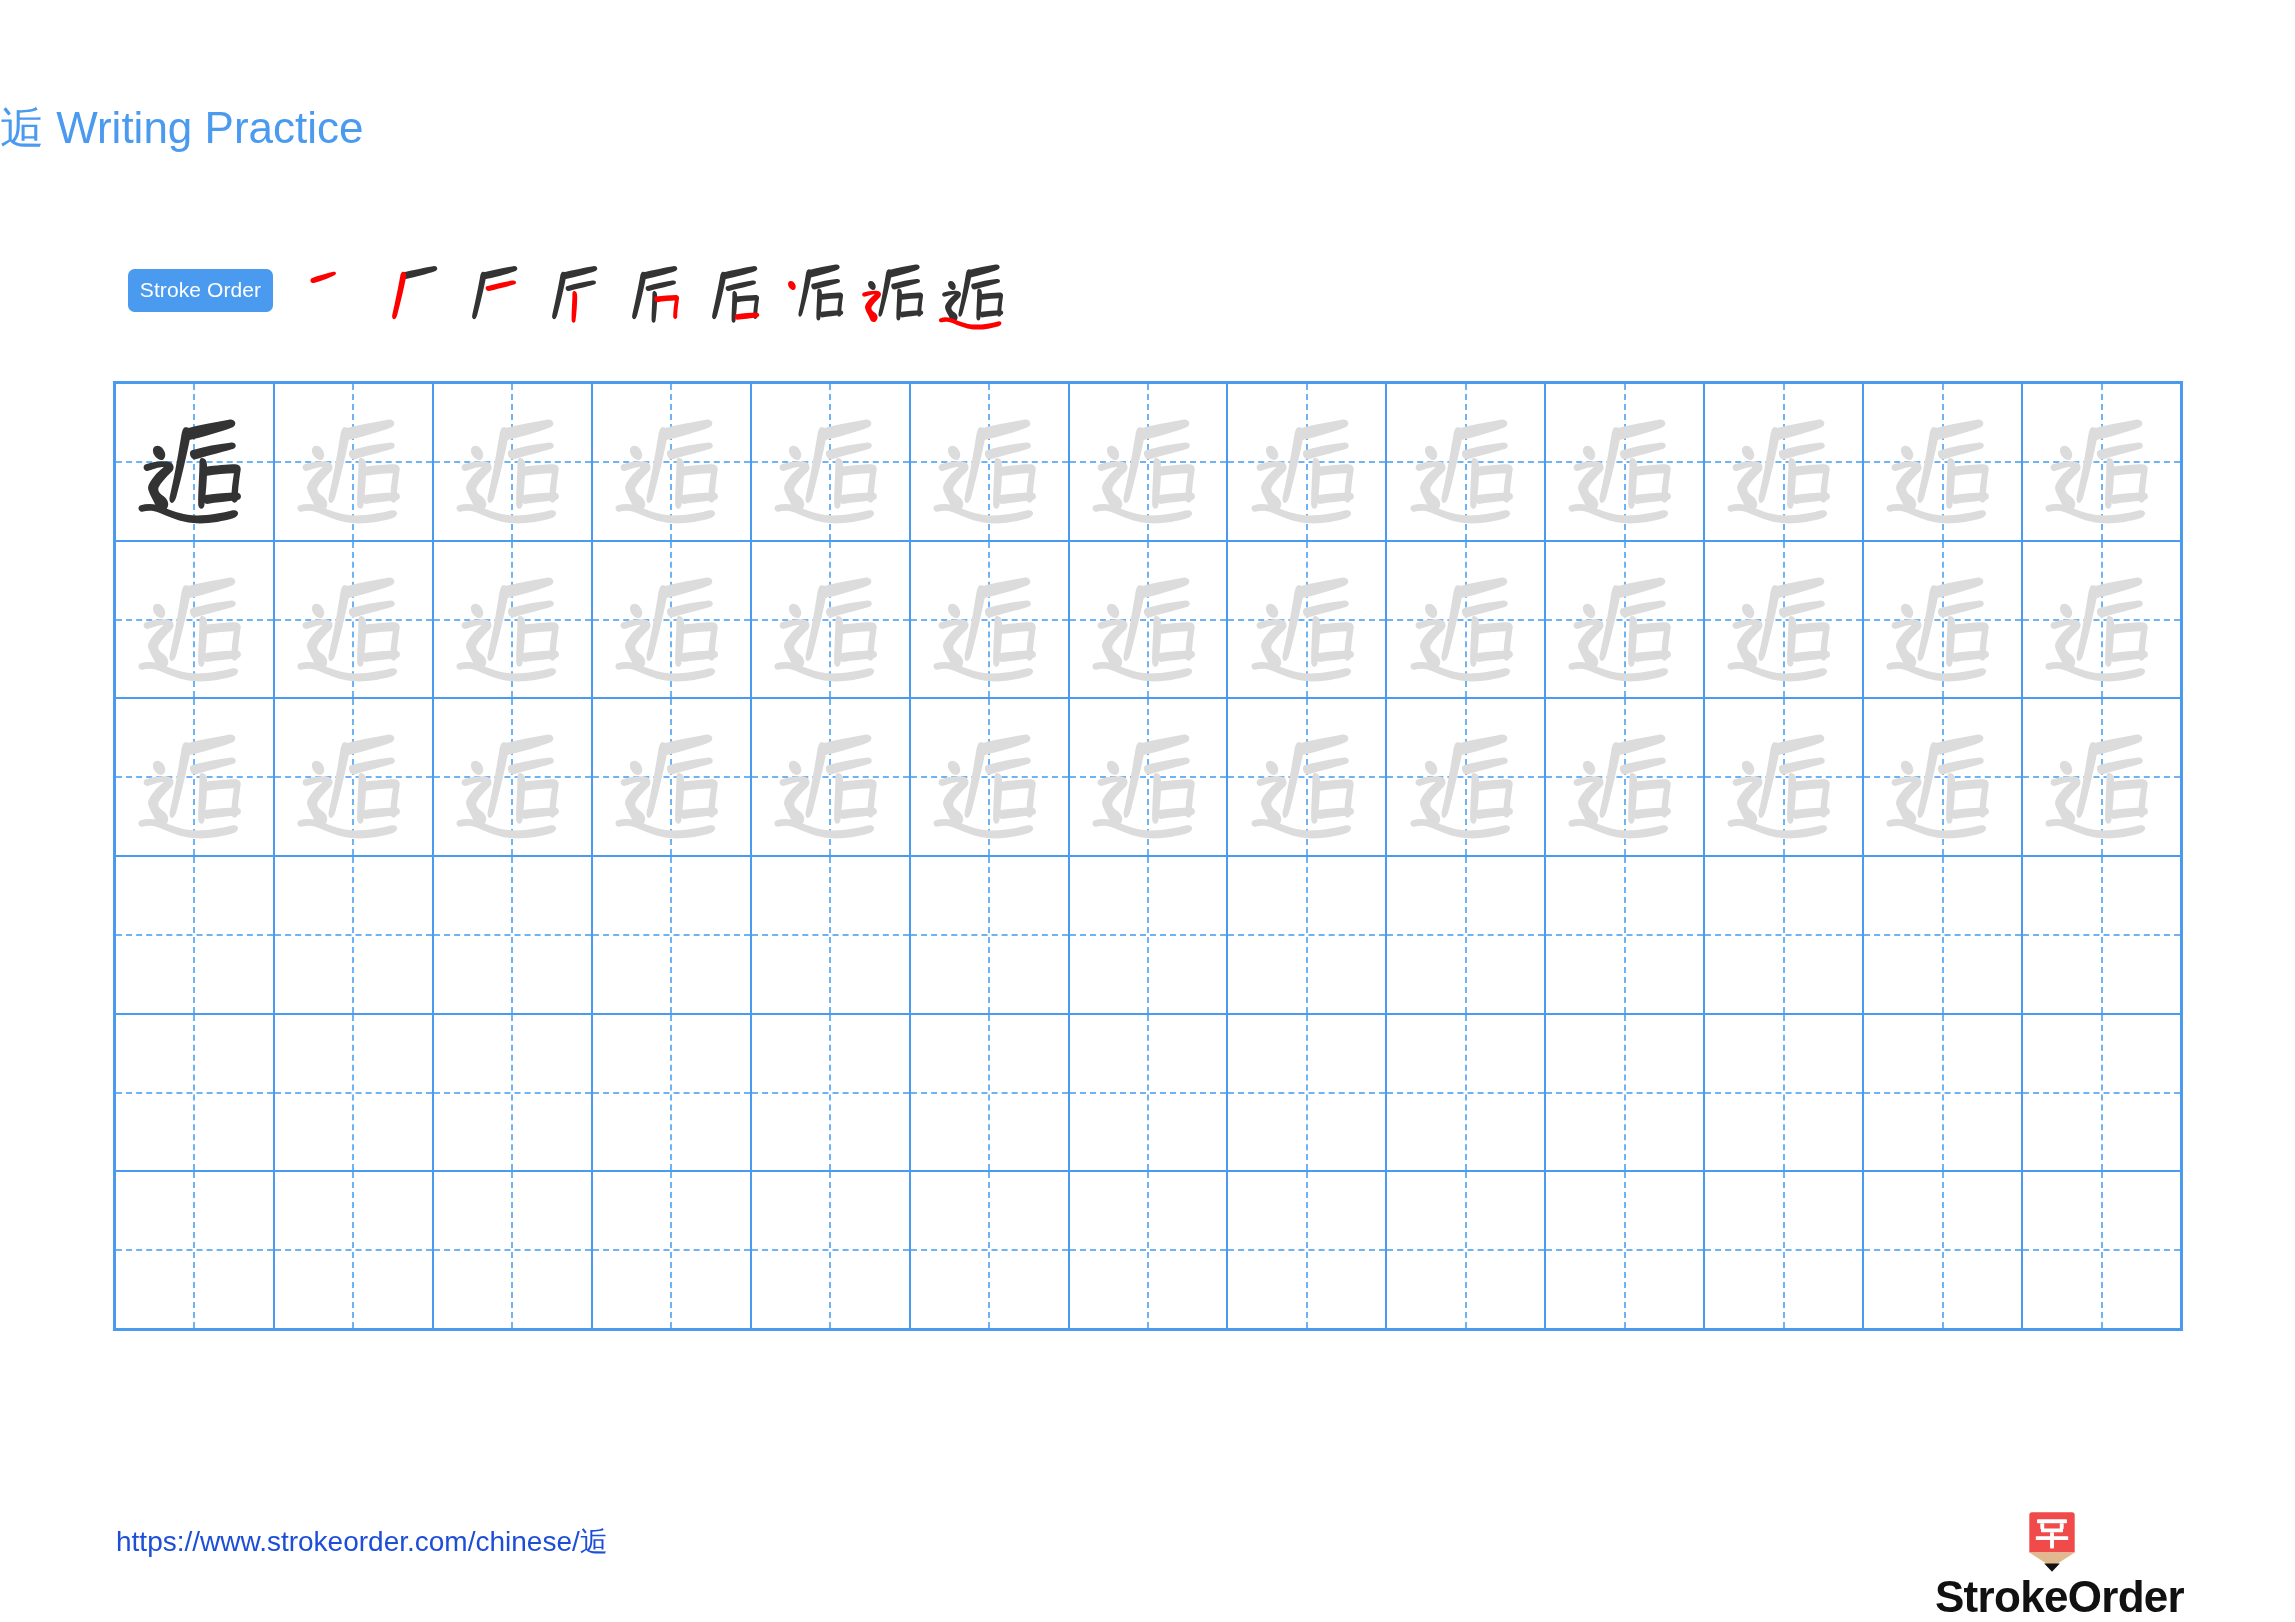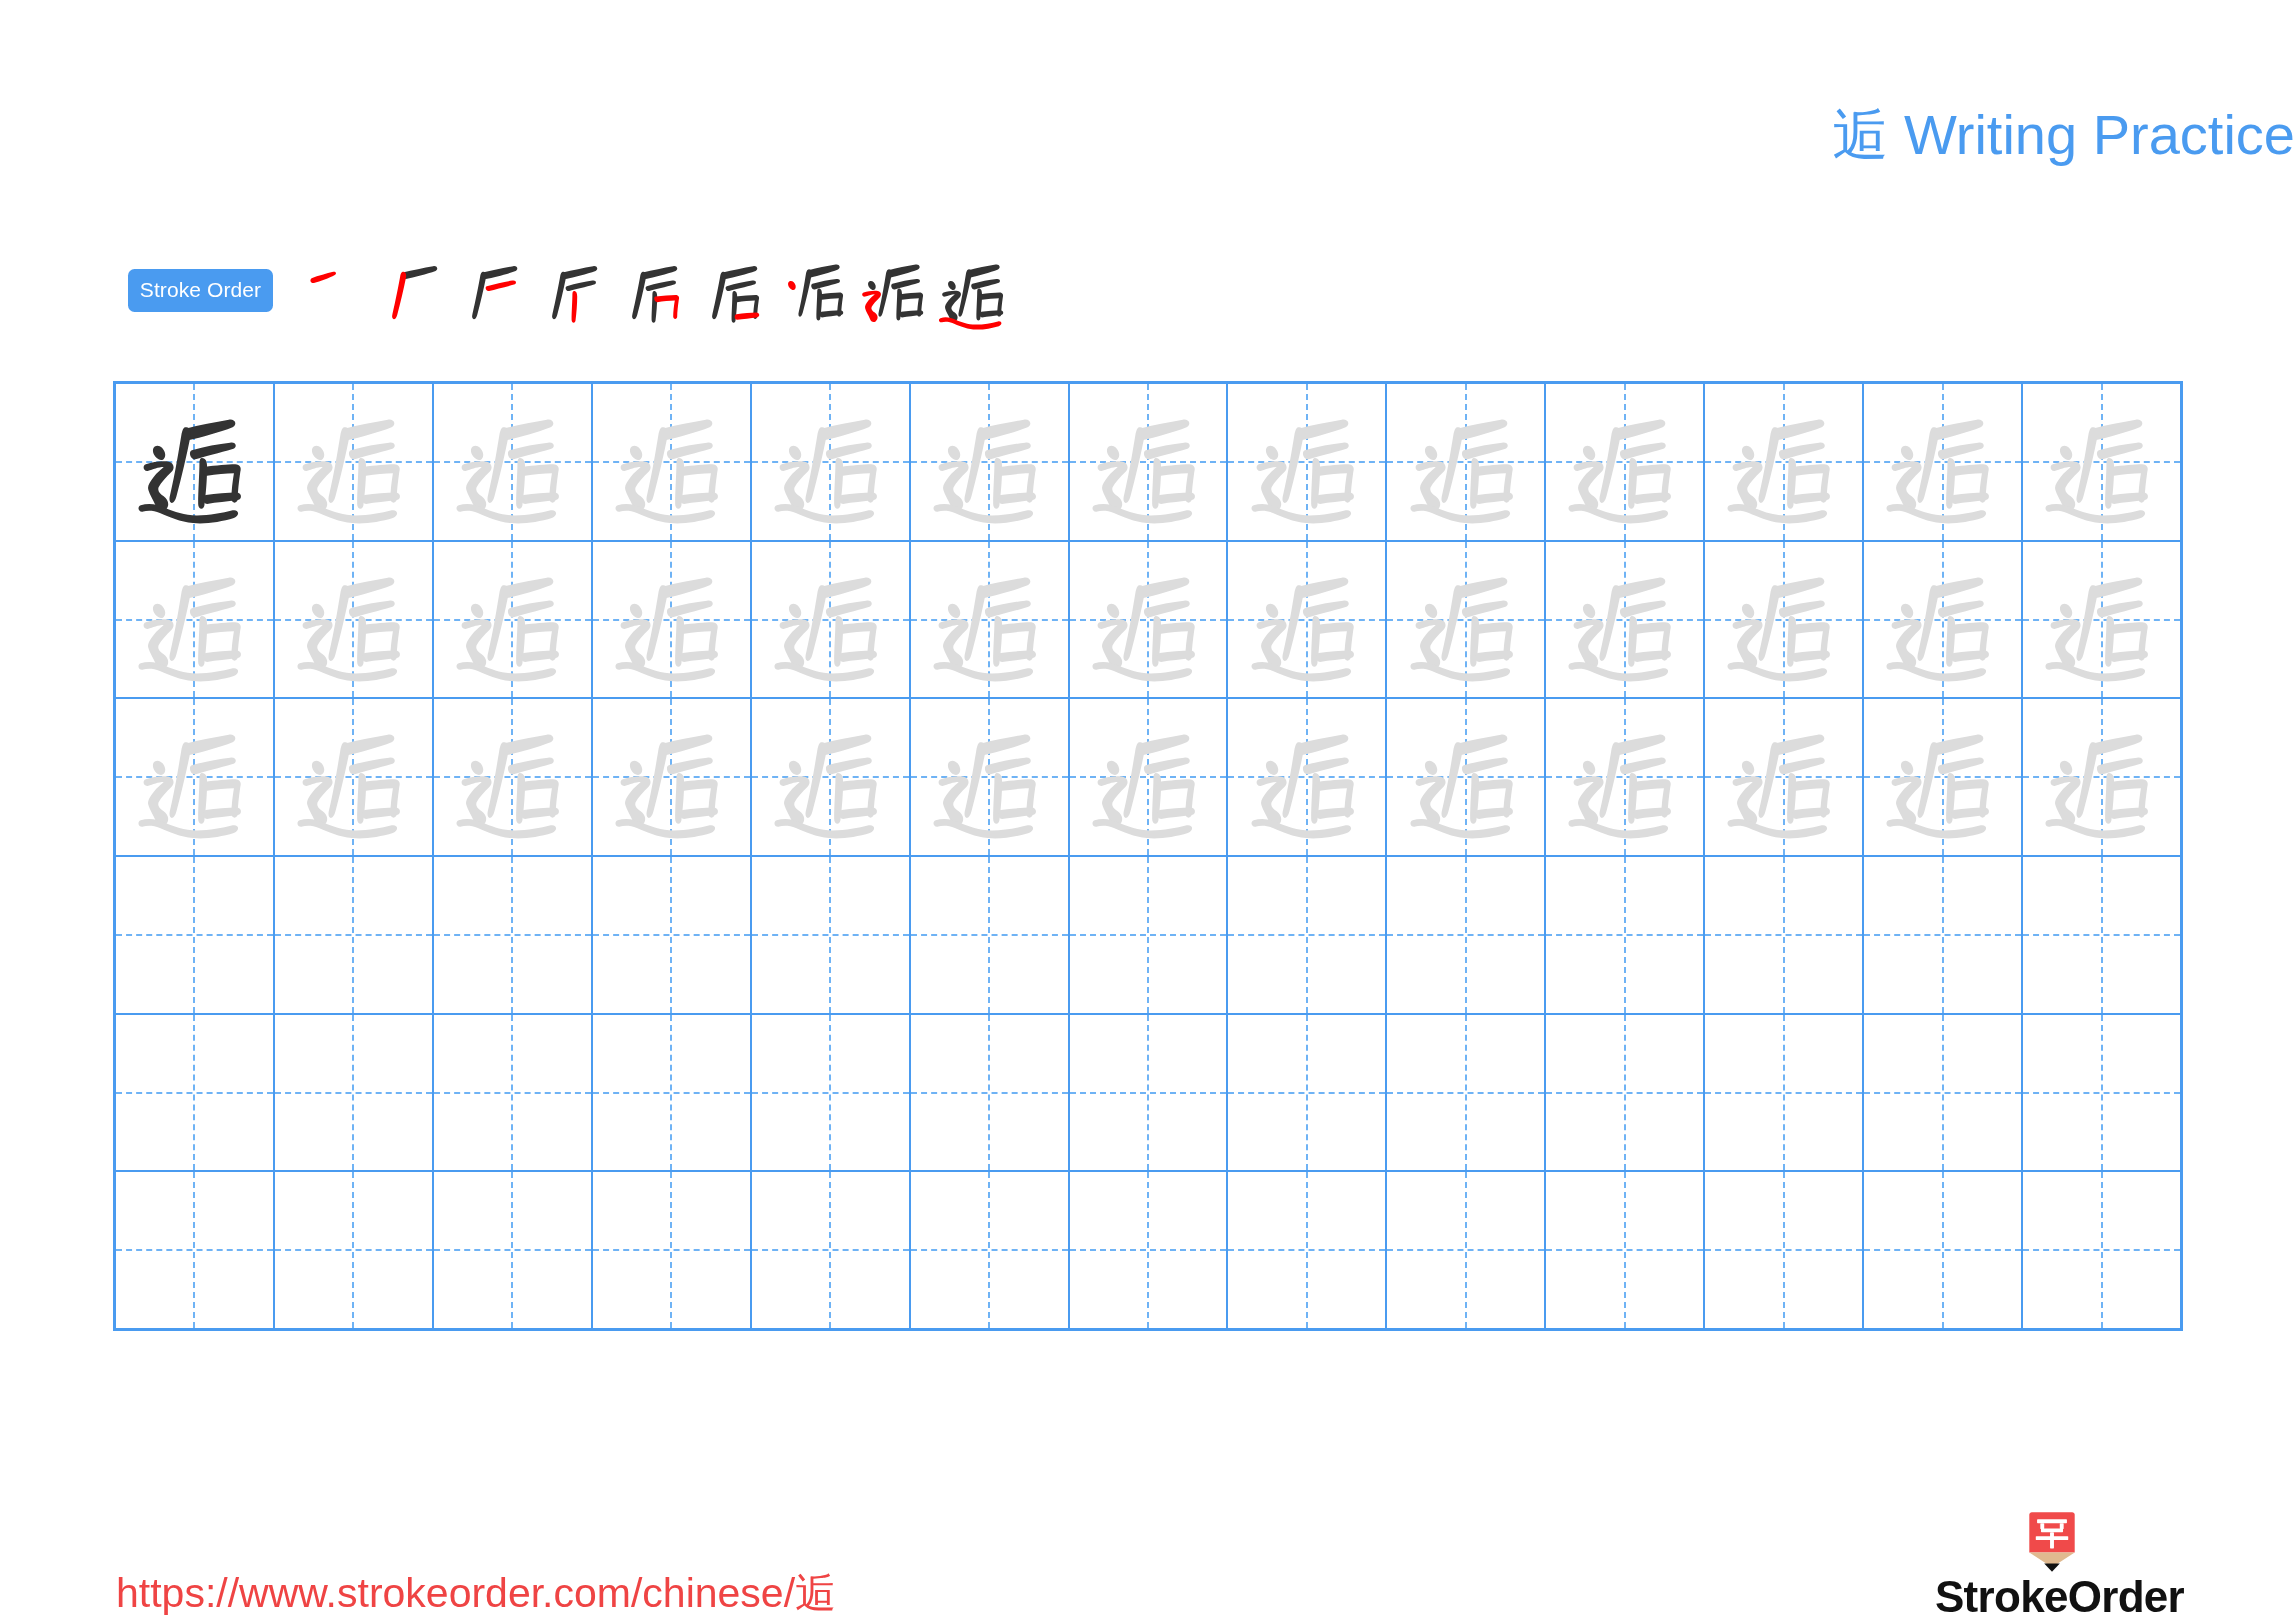--- a/index.html
+++ b/index.html
@@ -14,22 +14,22 @@
     position: relative;
     overflow: hidden;
   }
 
   
   .title {
     position: absolute;
     top: 103px;
     left: 0;
     width: 100%;
-    text-align: right;
-    font-size: 56px;
+    text-align: left;
+    font-size: 44px;
     line-height: 1.15;
     color: #4a9bf0;
     font-weight: 400;
     white-space: nowrap;
   }
   .title .han {
     font-family: "DejaVu Sans", sans-serif;
     font-weight: 400;
   }
 
@@ -131,23 +131,23 @@
     height: 82%;
     display: block;
   }
   .glyph-dark svg path { fill: #333333; }
   .glyph-trace svg path { fill: #dcdcdc; }
 
   
   .footer-url {
     position: absolute;
     left: 116px;
-    top: 1566px;
-    font-size: 41px;
-    color: #ef4444;
+    top: 1523px;
+    font-size: 28px;
+    color: #1d4ed8;
     white-space: nowrap;
   }
   .footer-logo {
     position: absolute;
     right: 111px;
     top: 1512px;
     display: flex;
     align-items: center;
     height: 72px;
     flex-direction: column;

